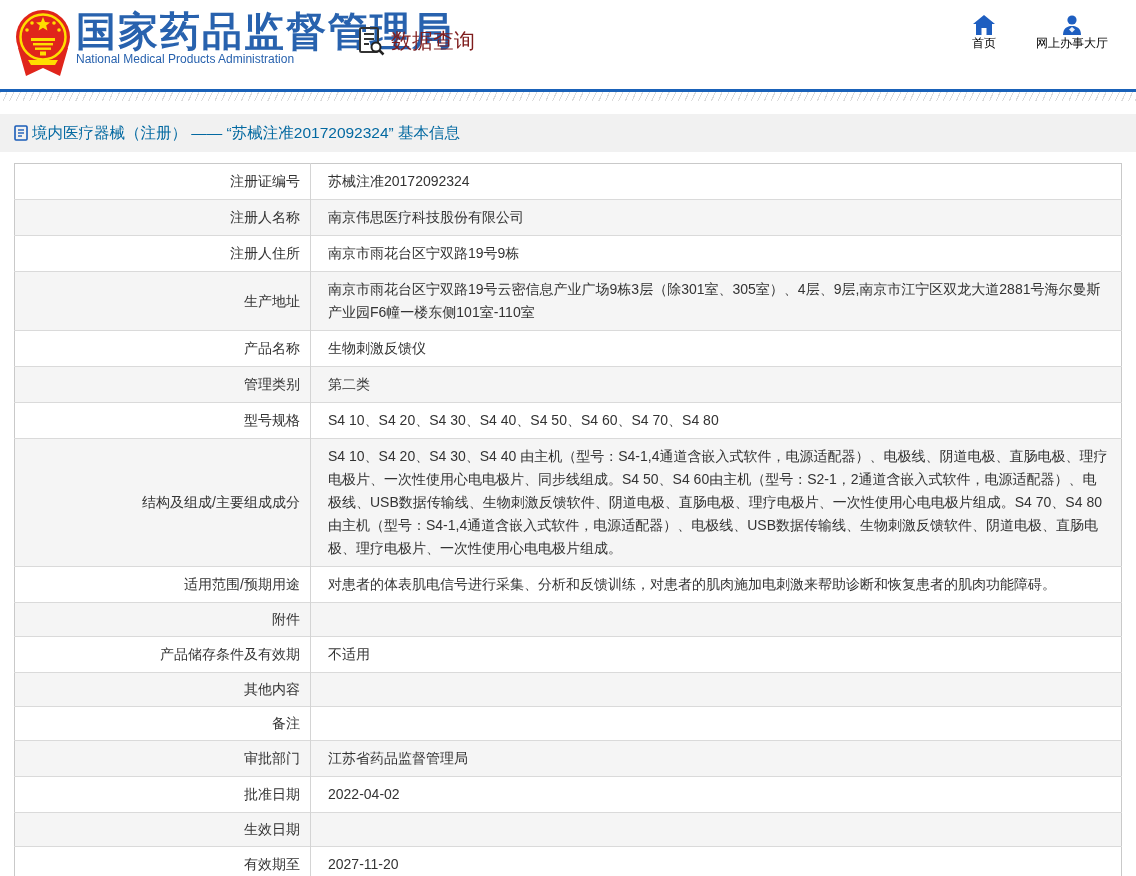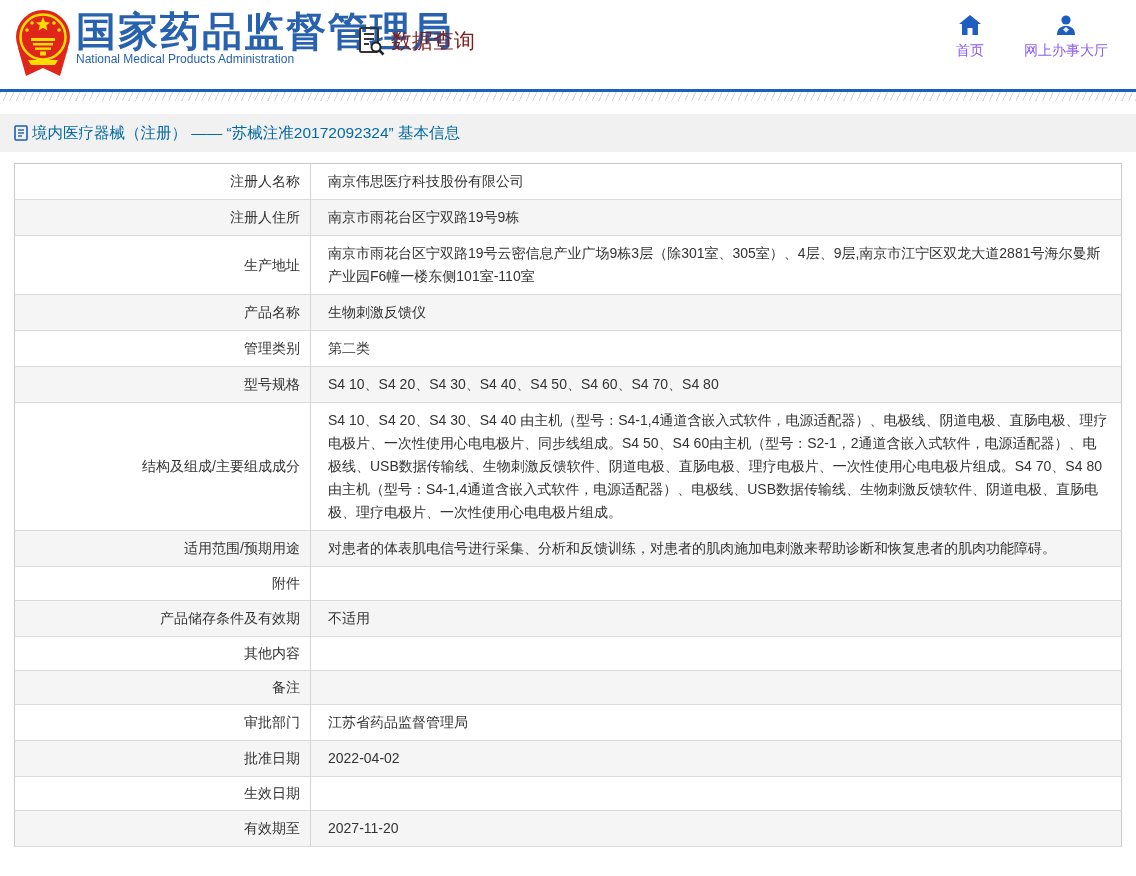--- a/index.html
+++ b/index.html
@@ -9,21 +9,21 @@
   
   .header { position:relative; height:89px; background:#fff; }
   .emblem { position:absolute; left:14px; top:8px; width:58px; height:72px; }
   .brand { position:absolute; left:76px; top:13px; }
   .brand-title { font-size:40px; font-weight:bold; color:#2862ae; letter-spacing:2px; line-height:36px; }
   .brand-sub { font-size:12px; color:#2862ae; margin-top:3px; }
   .data-query { position:absolute; left:358px; top:26px; display:flex; align-items:center; gap:6px; }
   .data-query-label { font-size:21px; color:#7f1d1d; font-weight:500; }
   .top-nav { position:absolute; right:28px; top:15px; display:flex; gap:40px; }
   .nav-item { display:flex; flex-direction:column; align-items:center; cursor:pointer; }
-  .nav-item .nav-label { font-size:14px; color:#8b5cf6; margin-top:7px; white-space:nowrap; }
+  .nav-item .nav-label { font-size:12px; color:#000000; white-space:nowrap; }
 
   
   .blue-bar { height:3px; background:#1a62b9; }
   .hatch { height:9px; background:repeating-linear-gradient(115deg,#dcdcdc 0 1px,#ffffff 1px 6px); }
   .gap13 { height:13px; background:#fff; }
   .crumb-band { height:38px; background:#f1f1f1; display:flex; align-items:center; padding-left:14px; }
   .crumb-text { font-size:15.5px; color:#0369a1; margin-left:4px; }
   .gap11 { height:11px; background:#fff; }
 
   
@@ -103,20 +103,24 @@
     <line x1="4" y1="11" x2="8" y2="11" stroke="#1a5cb8" stroke-width="1.4"></line>
   </svg>
   <span class="crumb-text">境内医疗器械（注册） —— “苏械注准20172092324” 基本信息</span>
 </div>
 <div class="gap11"></div>
 
 <div class="table-wrap">
   <table class="info">
     <tbody>
         <tr>
+          <th>注册证编号</th>
+          <td>苏械注准20172092324</td>
+        </tr>
+        <tr>
           <th>注册人名称</th>
           <td>南京伟思医疗科技股份有限公司</td>
         </tr>
         <tr>
           <th>注册人住所</th>
           <td>南京市雨花台区宁双路19号9栋</td>
         </tr>
         <tr>
           <th>生产地址</th>
           <td>南京市雨花台区宁双路19号云密信息产业广场9栋3层（除301室、305室）、4层、9层,南京市江宁区双龙大道2881号海尔曼斯产业园F6幢一楼东侧101室-110室</td>

